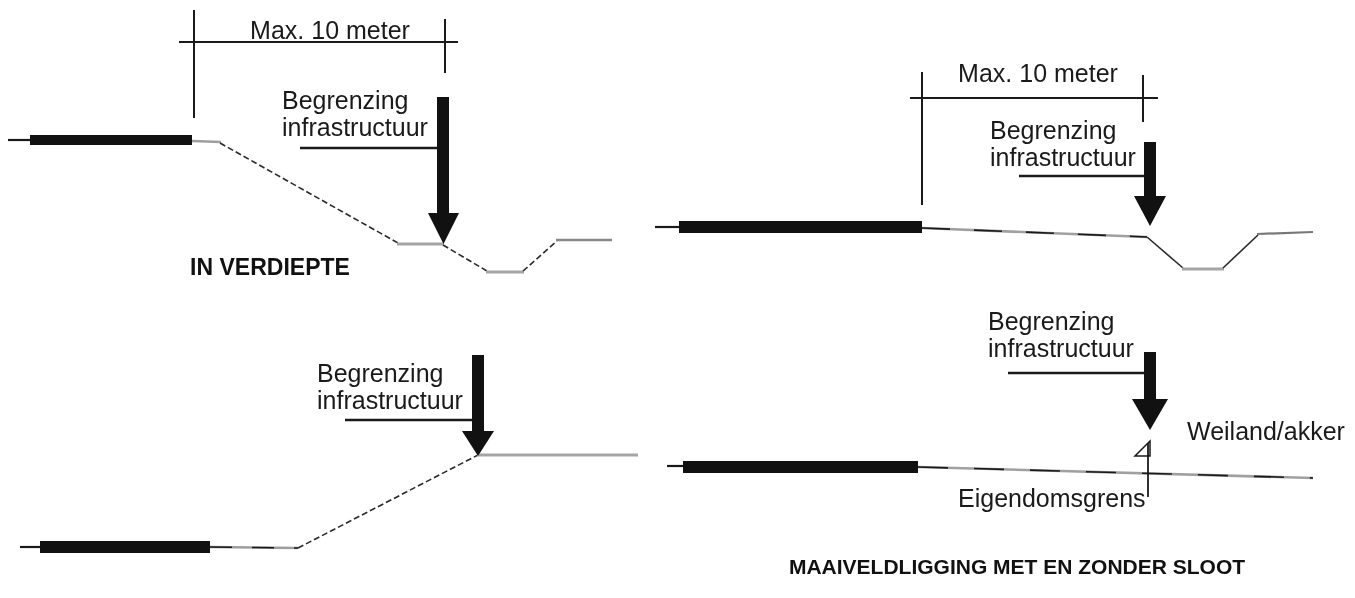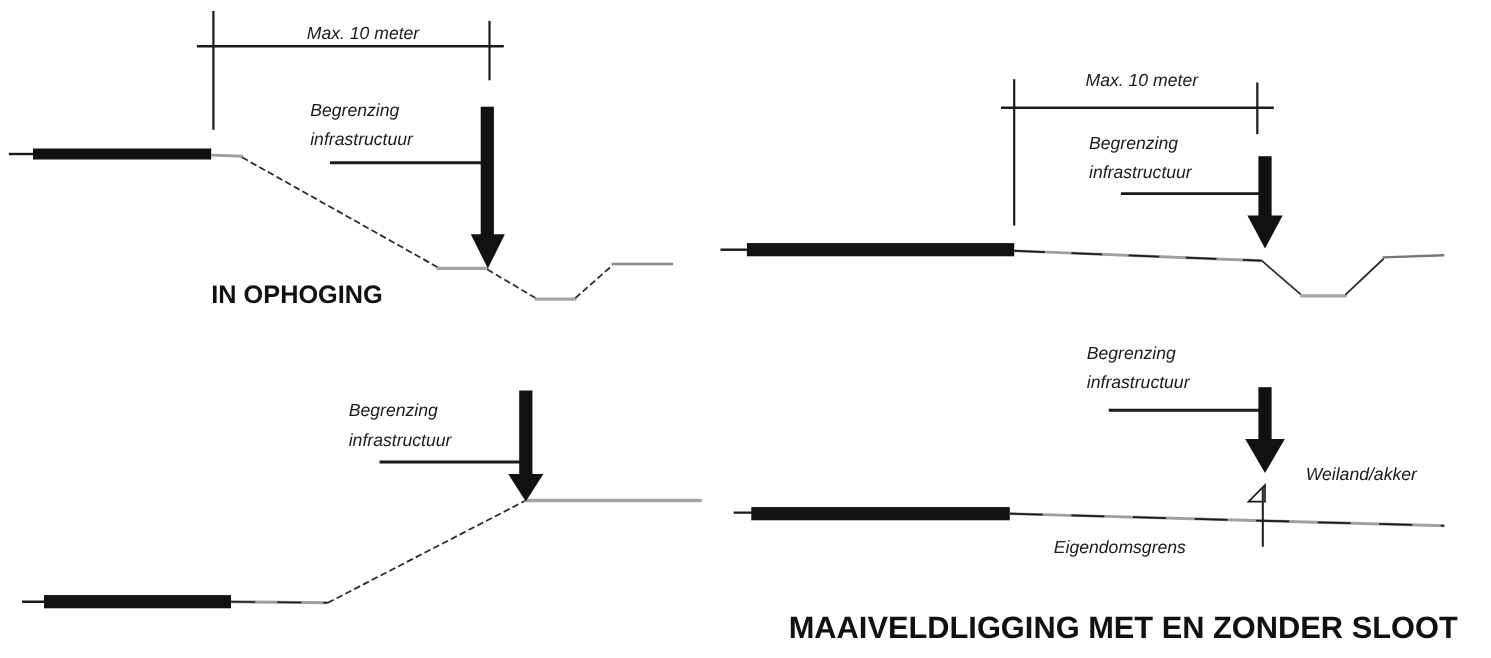--- a/index.html
+++ b/index.html
@@ -1,25 +1,25 @@
 <!DOCTYPE html>
 <html><head>
 <meta charset="utf-8">
 <style>
   html,body{margin:0;padding:0;background:#fff;}
   #canvas{
     position:relative;width:1355px;height:598px;background:#fff;overflow:hidden;
     font-family:"Liberation Sans","DejaVu Sans",sans-serif;color:#1a1a1a;
   }
   #figure-svg{position:absolute;left:0;top:0;}
-  .lbl{position:absolute;font-size:16px;line-height:27px;white-space:pre;color:#1a1a1a;font-style:italic;}
+  .lbl{position:absolute;font-size:25px;line-height:27px;white-space:pre;color:#1a1a1a;}
   .lbl.center{text-align:center;}
   .caption{position:absolute;font-size:23px;font-weight:bold;letter-spacing:0px;
            text-align:center;white-space:pre;color:#111;}
-  .caption.big{font-size:28px;}
+  .caption.big{font-size:21px;}
 </style>
 </head>
 <body>
 
 <div id="canvas">
 
   <svg id="figure-svg" width="1355" height="598" viewBox="0 0 1355 598">
 
     <g>
       <line x1="8" y1="140" x2="31" y2="140" stroke="#1a1a1a" stroke-width="2.2"></line>
@@ -91,21 +91,21 @@
         <polygon points="1132,399 1168,399 1150,430" fill="#111"></polygon>
       </g>
 
       <polygon points="1150,441 1150,456 1135,456" fill="#ffffff" stroke="#1a1a1a" stroke-width="1.5"></polygon>
       <line x1="1148" y1="443" x2="1148" y2="497" stroke="#1a1a1a" stroke-width="1.8"></line>
     </g>
   </svg>
 
   <div class="lbl center" style="left:210px;top:17px;width:240px;">Max. 10 meter</div>
   <div class="lbl" style="left:282px;top:87px;"><span>Begrenzing</span><br><span>infrastructuur</span></div>
-  <div class="caption" style="left:150px;top:254px;width:240px;">IN OPHOGING</div>
+  <div class="caption" style="left:150px;top:254px;width:240px;">IN VERDIEPTE</div>
 
   <div class="lbl center" style="left:918px;top:60px;width:240px;">Max. 10 meter</div>
   <div class="lbl" style="left:990px;top:117px;"><span>Begrenzing</span><br><span>infrastructuur</span></div>
 
   <div class="lbl" style="left:317px;top:360px;"><span>Begrenzing</span><br><span>infrastructuur</span></div>
 
   <div class="lbl" style="left:988px;top:308px;"><span>Begrenzing</span><br><span>infrastructuur</span></div>
   <div class="lbl" style="left:958px;top:485px;">Eigendomsgrens</div>
   <div class="lbl" style="left:1187px;top:418px;">Weiland/akker</div>
   <div class="caption big" style="left:717px;top:555px;width:600px;">MAAIVELDLIGGING MET EN ZONDER SLOOT</div>

